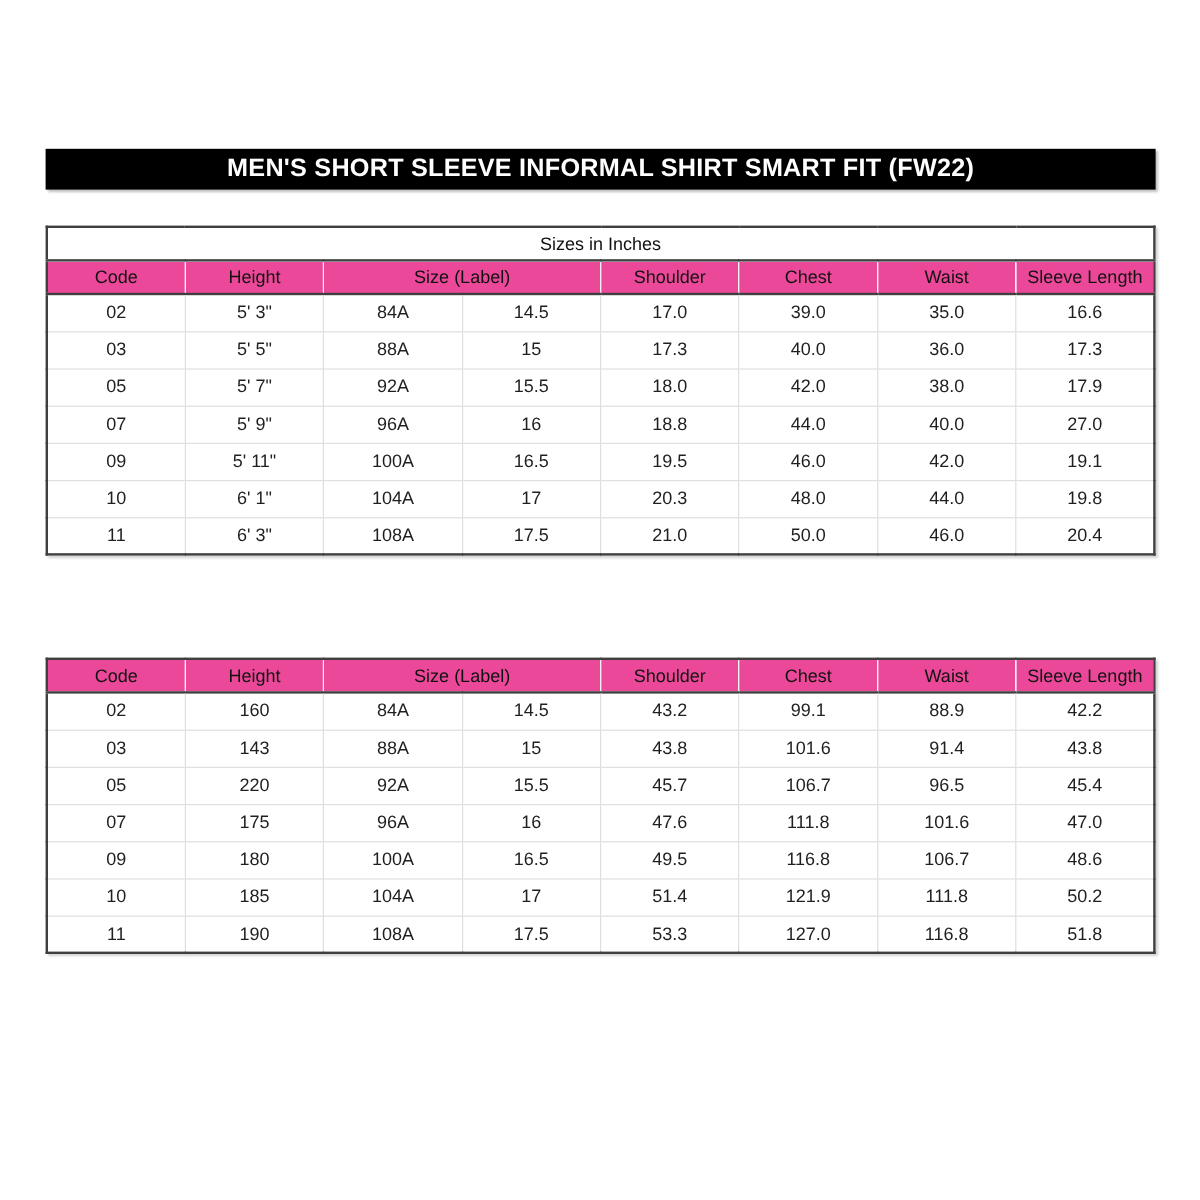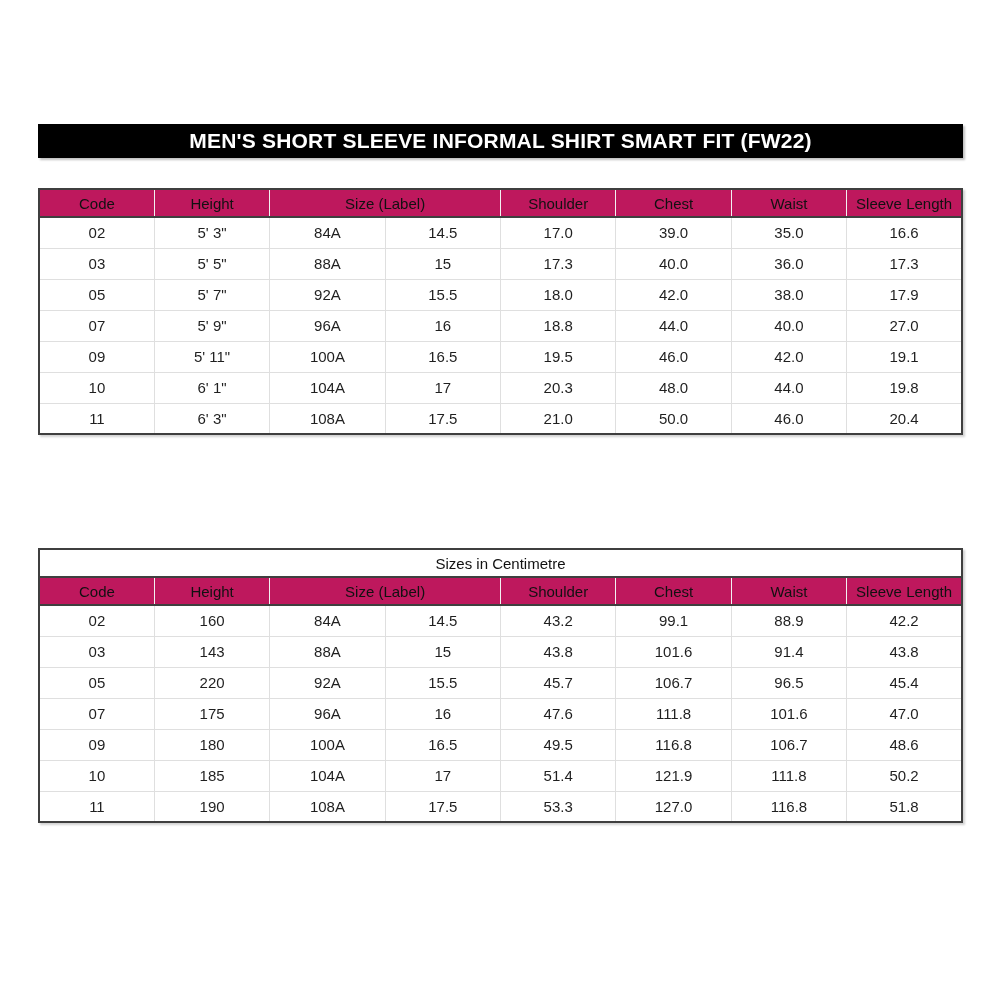--- a/index.html
+++ b/index.html
@@ -53,147 +53,147 @@
     white-space: nowrap;
   }
   th.title-cell {
     height: 28px;
     background: #ffffff;
     border-bottom: 2px solid #3f3f3f;
     color: #111111;
   }
   tr.header-row th {
     height: 28px;
-    background: #be185d;
+    background: #ec4899;
     border-bottom: 2px solid #3f3f3f;
     border-left: 1px solid #f2f2f2;
     color: #111111;
   }
   tr.header-row th:first-child { border-left: none; }
   tbody td {
     height: 31px;
     border: 1px solid #dfdfdf;
     background: #ffffff;
     color: #1f1f1f;
   }
 </style>
 </head>
 <body>
 
 <div class="canvas">
 
   <div class="title-bar">MEN'S SHORT SLEEVE INFORMAL SHIRT SMART FIT (FW22)</div>
 
   <section class="size-table-wrap inches">
+    <table class="size-table">
+      <thead>
+        <tr>
+          <th colspan="8" class="title-cell">Sizes in Inches</th>
+        </tr>
+        <tr class="header-row">
+          <th>Code</th>
+          <th>Height</th>
+          <th colspan="2">Size (Label)</th>
+          <th>Shoulder</th>
+          <th>Chest</th>
+          <th>Waist</th>
+          <th>Sleeve Length</th>
+        </tr>
+      </thead>
+      <tbody>
+          <tr>
+            <td>02</td>
+            <td>5' 3"</td>
+            <td>84A</td>
+            <td>14.5</td>
+            <td>17.0</td>
+            <td>39.0</td>
+            <td>35.0</td>
+            <td>16.6</td>
+          </tr>
+          <tr>
+            <td>03</td>
+            <td>5' 5"</td>
+            <td>88A</td>
+            <td>15</td>
+            <td>17.3</td>
+            <td>40.0</td>
+            <td>36.0</td>
+            <td>17.3</td>
+          </tr>
+          <tr>
+            <td>05</td>
+            <td>5' 7"</td>
+            <td>92A</td>
+            <td>15.5</td>
+            <td>18.0</td>
+            <td>42.0</td>
+            <td>38.0</td>
+            <td>17.9</td>
+          </tr>
+          <tr>
+            <td>07</td>
+            <td>5' 9"</td>
+            <td>96A</td>
+            <td>16</td>
+            <td>18.8</td>
+            <td>44.0</td>
+            <td>40.0</td>
+            <td>27.0</td>
+          </tr>
+          <tr>
+            <td>09</td>
+            <td>5' 11"</td>
+            <td>100A</td>
+            <td>16.5</td>
+            <td>19.5</td>
+            <td>46.0</td>
+            <td>42.0</td>
+            <td>19.1</td>
+          </tr>
+          <tr>
+            <td>10</td>
+            <td>6' 1"</td>
+            <td>104A</td>
+            <td>17</td>
+            <td>20.3</td>
+            <td>48.0</td>
+            <td>44.0</td>
+            <td>19.8</td>
+          </tr>
+          <tr>
+            <td>11</td>
+            <td>6' 3"</td>
+            <td>108A</td>
+            <td>17.5</td>
+            <td>21.0</td>
+            <td>50.0</td>
+            <td>46.0</td>
+            <td>20.4</td>
+          </tr>
+        </tbody>
+    </table>
+  </section>
+
+  <section class="size-table-wrap cm">
     <table class="size-table">
       <thead>
         <tr class="header-row">
           <th>Code</th>
           <th>Height</th>
           <th colspan="2">Size (Label)</th>
           <th>Shoulder</th>
           <th>Chest</th>
           <th>Waist</th>
           <th>Sleeve Length</th>
         </tr>
       </thead>
       <tbody>
           <tr>
             <td>02</td>
-            <td>5' 3"</td>
-            <td>84A</td>
-            <td>14.5</td>
-            <td>17.0</td>
-            <td>39.0</td>
-            <td>35.0</td>
-            <td>16.6</td>
-          </tr>
-          <tr>
-            <td>03</td>
-            <td>5' 5"</td>
-            <td>88A</td>
-            <td>15</td>
-            <td>17.3</td>
-            <td>40.0</td>
-            <td>36.0</td>
-            <td>17.3</td>
-          </tr>
-          <tr>
-            <td>05</td>
-            <td>5' 7"</td>
-            <td>92A</td>
-            <td>15.5</td>
-            <td>18.0</td>
-            <td>42.0</td>
-            <td>38.0</td>
-            <td>17.9</td>
-          </tr>
-          <tr>
-            <td>07</td>
-            <td>5' 9"</td>
-            <td>96A</td>
-            <td>16</td>
-            <td>18.8</td>
-            <td>44.0</td>
-            <td>40.0</td>
-            <td>27.0</td>
-          </tr>
-          <tr>
-            <td>09</td>
-            <td>5' 11"</td>
-            <td>100A</td>
-            <td>16.5</td>
-            <td>19.5</td>
-            <td>46.0</td>
-            <td>42.0</td>
-            <td>19.1</td>
-          </tr>
-          <tr>
-            <td>10</td>
-            <td>6' 1"</td>
-            <td>104A</td>
-            <td>17</td>
-            <td>20.3</td>
-            <td>48.0</td>
-            <td>44.0</td>
-            <td>19.8</td>
-          </tr>
-          <tr>
-            <td>11</td>
-            <td>6' 3"</td>
-            <td>108A</td>
-            <td>17.5</td>
-            <td>21.0</td>
-            <td>50.0</td>
-            <td>46.0</td>
-            <td>20.4</td>
-          </tr>
-        </tbody>
-    </table>
-  </section>
-
-  <section class="size-table-wrap cm">
-    <table class="size-table">
-      <thead>
-        <tr>
-          <th colspan="8" class="title-cell">Sizes in Centimetre</th>
-        </tr>
-        <tr class="header-row">
-          <th>Code</th>
-          <th>Height</th>
-          <th colspan="2">Size (Label)</th>
-          <th>Shoulder</th>
-          <th>Chest</th>
-          <th>Waist</th>
-          <th>Sleeve Length</th>
-        </tr>
-      </thead>
-      <tbody>
-          <tr>
-            <td>02</td>
             <td>160</td>
             <td>84A</td>
             <td>14.5</td>
             <td>43.2</td>
             <td>99.1</td>
             <td>88.9</td>
             <td>42.2</td>
           </tr>
           <tr>
             <td>03</td>

